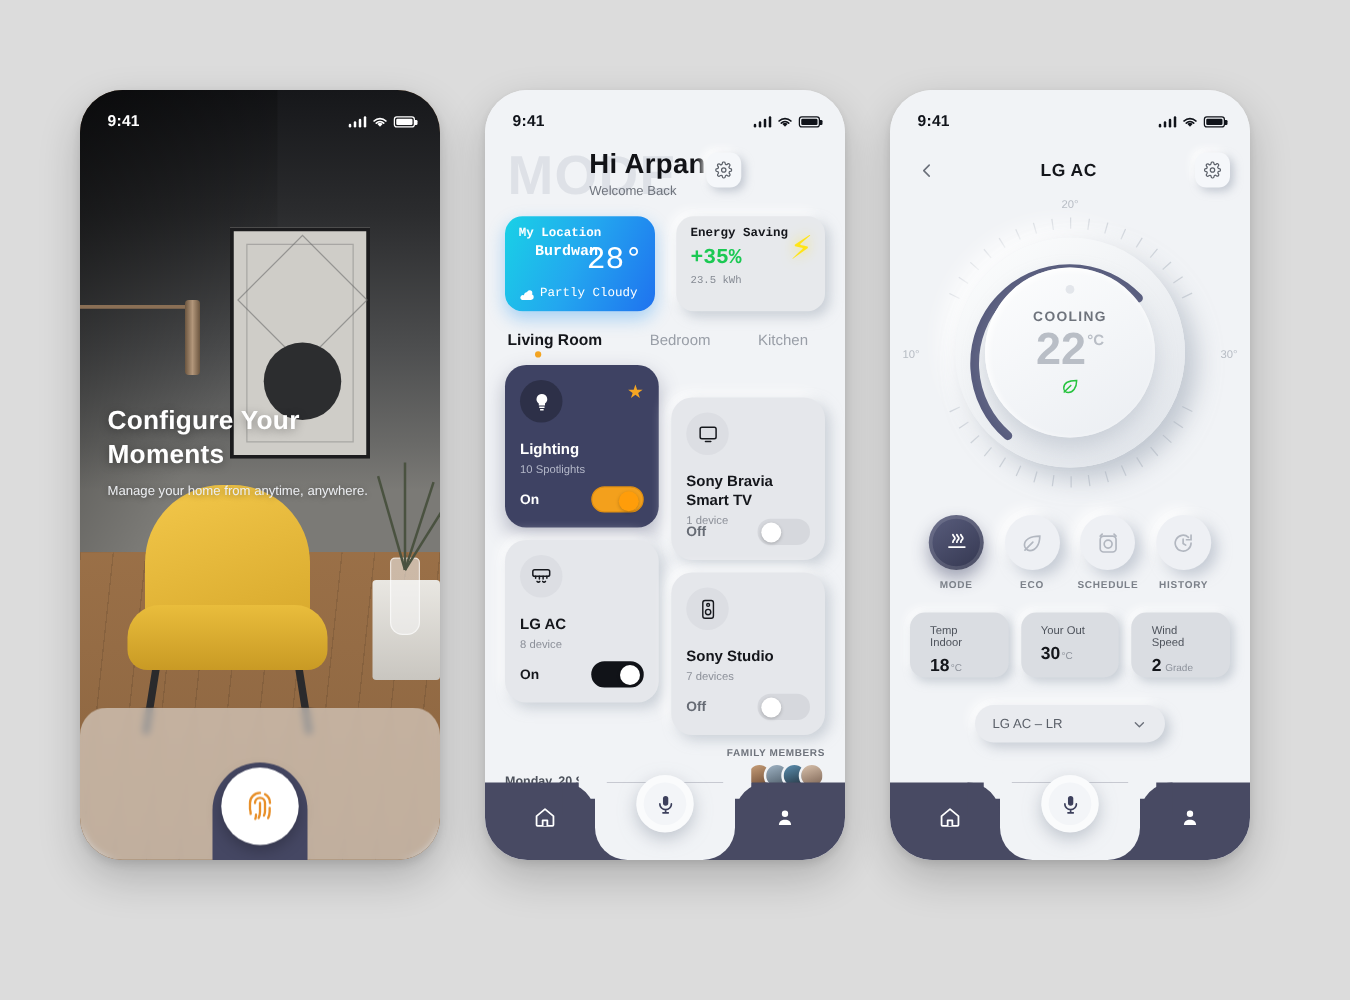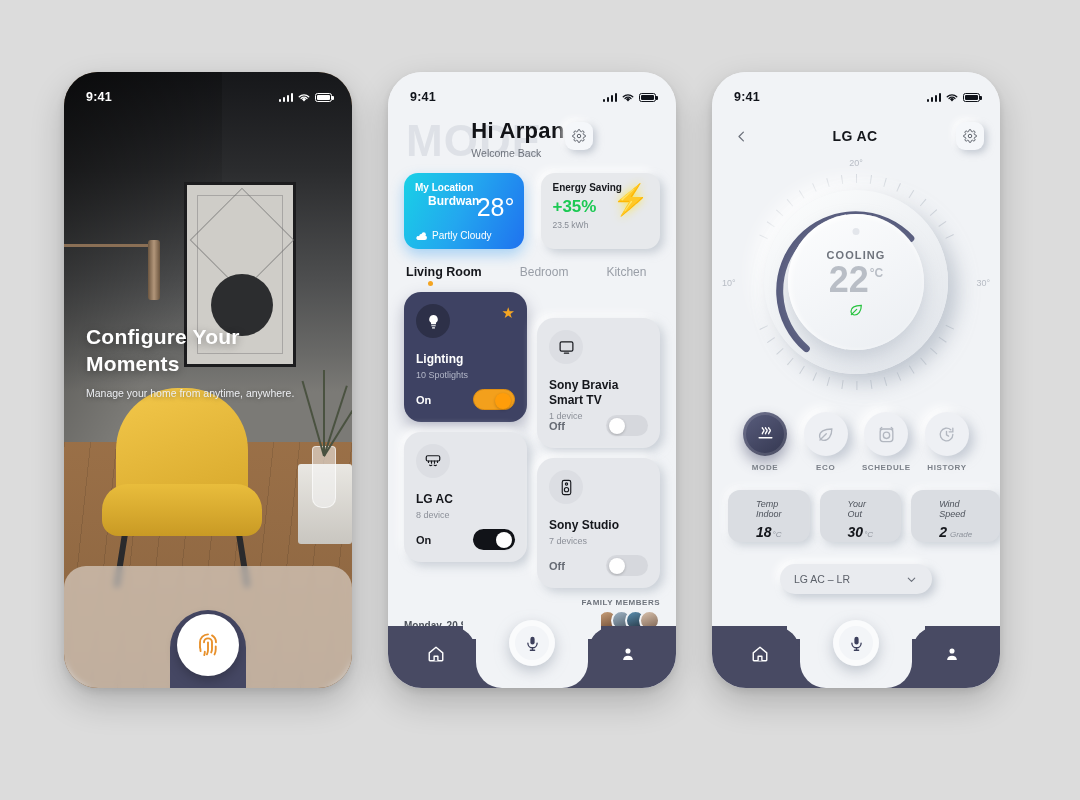--- a/index.html
+++ b/index.html
@@ -99,21 +99,21 @@
   .p2-body { position:absolute; inset:0; padding: 0 16px; background:#f1f3f6; }
   .watermark { position:absolute; left:18px; top:44px; font-size:44px; font-weight:bold;
     color: rgba(180,186,196,.30); letter-spacing: 1px; }
   .greet-row { position:relative; display:flex; align-items:flex-start;
     justify-content:center; padding-top: 6px; }
   .greet h1 { font-size:22px; font-weight:bold; color:#121317; letter-spacing:.3px; }
   .greet p { font-size:10.5px; color:#6f747d; margin-top:3px; }
   .gear-btn { width:28px; height:28px; border-radius:9px; background:#f5f7fa;
     display:flex; align-items:center; justify-content:center; margin-top:4px;
     box-shadow: 3px 3px 7px rgba(170,178,190,.65), -3px -3px 7px rgba(255,255,255,.95); }
-  .cards-row { display:flex; gap:17px; margin-top:14px; }
+  .cards-row { display:flex; gap:17px; margin-top:14px;font-family:Liberation Mono, monospace; }
   .weather-card { flex:1.02; height:76px; border-radius:14px; padding:9px 11px;
     position:relative; color:#fff;
     background: linear-gradient(115deg,#19d1e6 0%, #23a7ef 48%, #1f72ef 100%);
     box-shadow: 0 6px 14px rgba(35,150,240,.35); }
   .wc-loc { font-size:10px; font-weight:bold; }
   .wc-city { font-size:12px; font-weight:bold; margin-top:1px;padding-left:13px; }
   .wc-temp { position:absolute; right:10px; top:20px; font-size:25px; font-weight:300; }
   .wc-cond { position:absolute; left:11px; bottom:8px; font-size:10px;
     display:flex; align-items:center; gap:4px; }
   .energy-card { flex:1; height:76px; border-radius:14px; padding:9px 11px;
@@ -224,22 +224,22 @@
   .mode-item { width:58px; text-align:center; }
   .mode-circ { width:44px; height:44px; border-radius:50%; margin:0 auto;
     background:#eef0f4; display:flex; align-items:center; justify-content:center;
     color:#b2b7c0;
     box-shadow: 5px 5px 11px rgba(163,172,186,.55), -5px -5px 11px rgba(255,255,255,.95); }
   .mode-circ.act { background: linear-gradient(145deg,#5a5e7e,#33364f); color:#fff;
     box-shadow: 0 7px 14px rgba(62,66,99,.45), inset 0 0 0 3px rgba(255,255,255,.12); }
   .mode-lbl { font-size:8px; font-weight:bold; color:#7b8089; letter-spacing:.6px; margin-top:7px; }
 
   .stats { display:flex; gap:10px; margin-top:18px; }
-  .stat { flex:1; height:52px; border-radius:12px; background:#dadde2; padding:9px 28px;
-    box-shadow: 3px 3px 8px rgba(170,178,190,.55), -3px -3px 8px rgba(255,255,255,.85); font-style: italic; }
+  .stat { flex:1; height:52px; border-radius:12px; background:#dadde2; padding:9px 16px;
+    box-shadow: 3px 3px 8px rgba(170,178,190,.55), -3px -3px 8px rgba(255,255,255,.85); }
   .stat-t { font-size:9px; color:#4e535c; }
   .stat-v { font-size:14px; font-weight:bold; color:#14161b; margin-top:5px; }
   .stat-v small { font-size:8px; font-weight:normal; color:#8e939c; margin-left:1px; }
 
   .select { margin:22px auto 0; width:152px; height:30px; border-radius:15px;
     background:#e9ebef; display:flex; align-items:center; justify-content:space-between;
     padding:0 14px; color:#5b6069; font-size:10.5px;
     box-shadow: 4px 4px 9px rgba(170,178,190,.6), -4px -4px 9px rgba(255,255,255,.92); }
 </style>
 </head>

